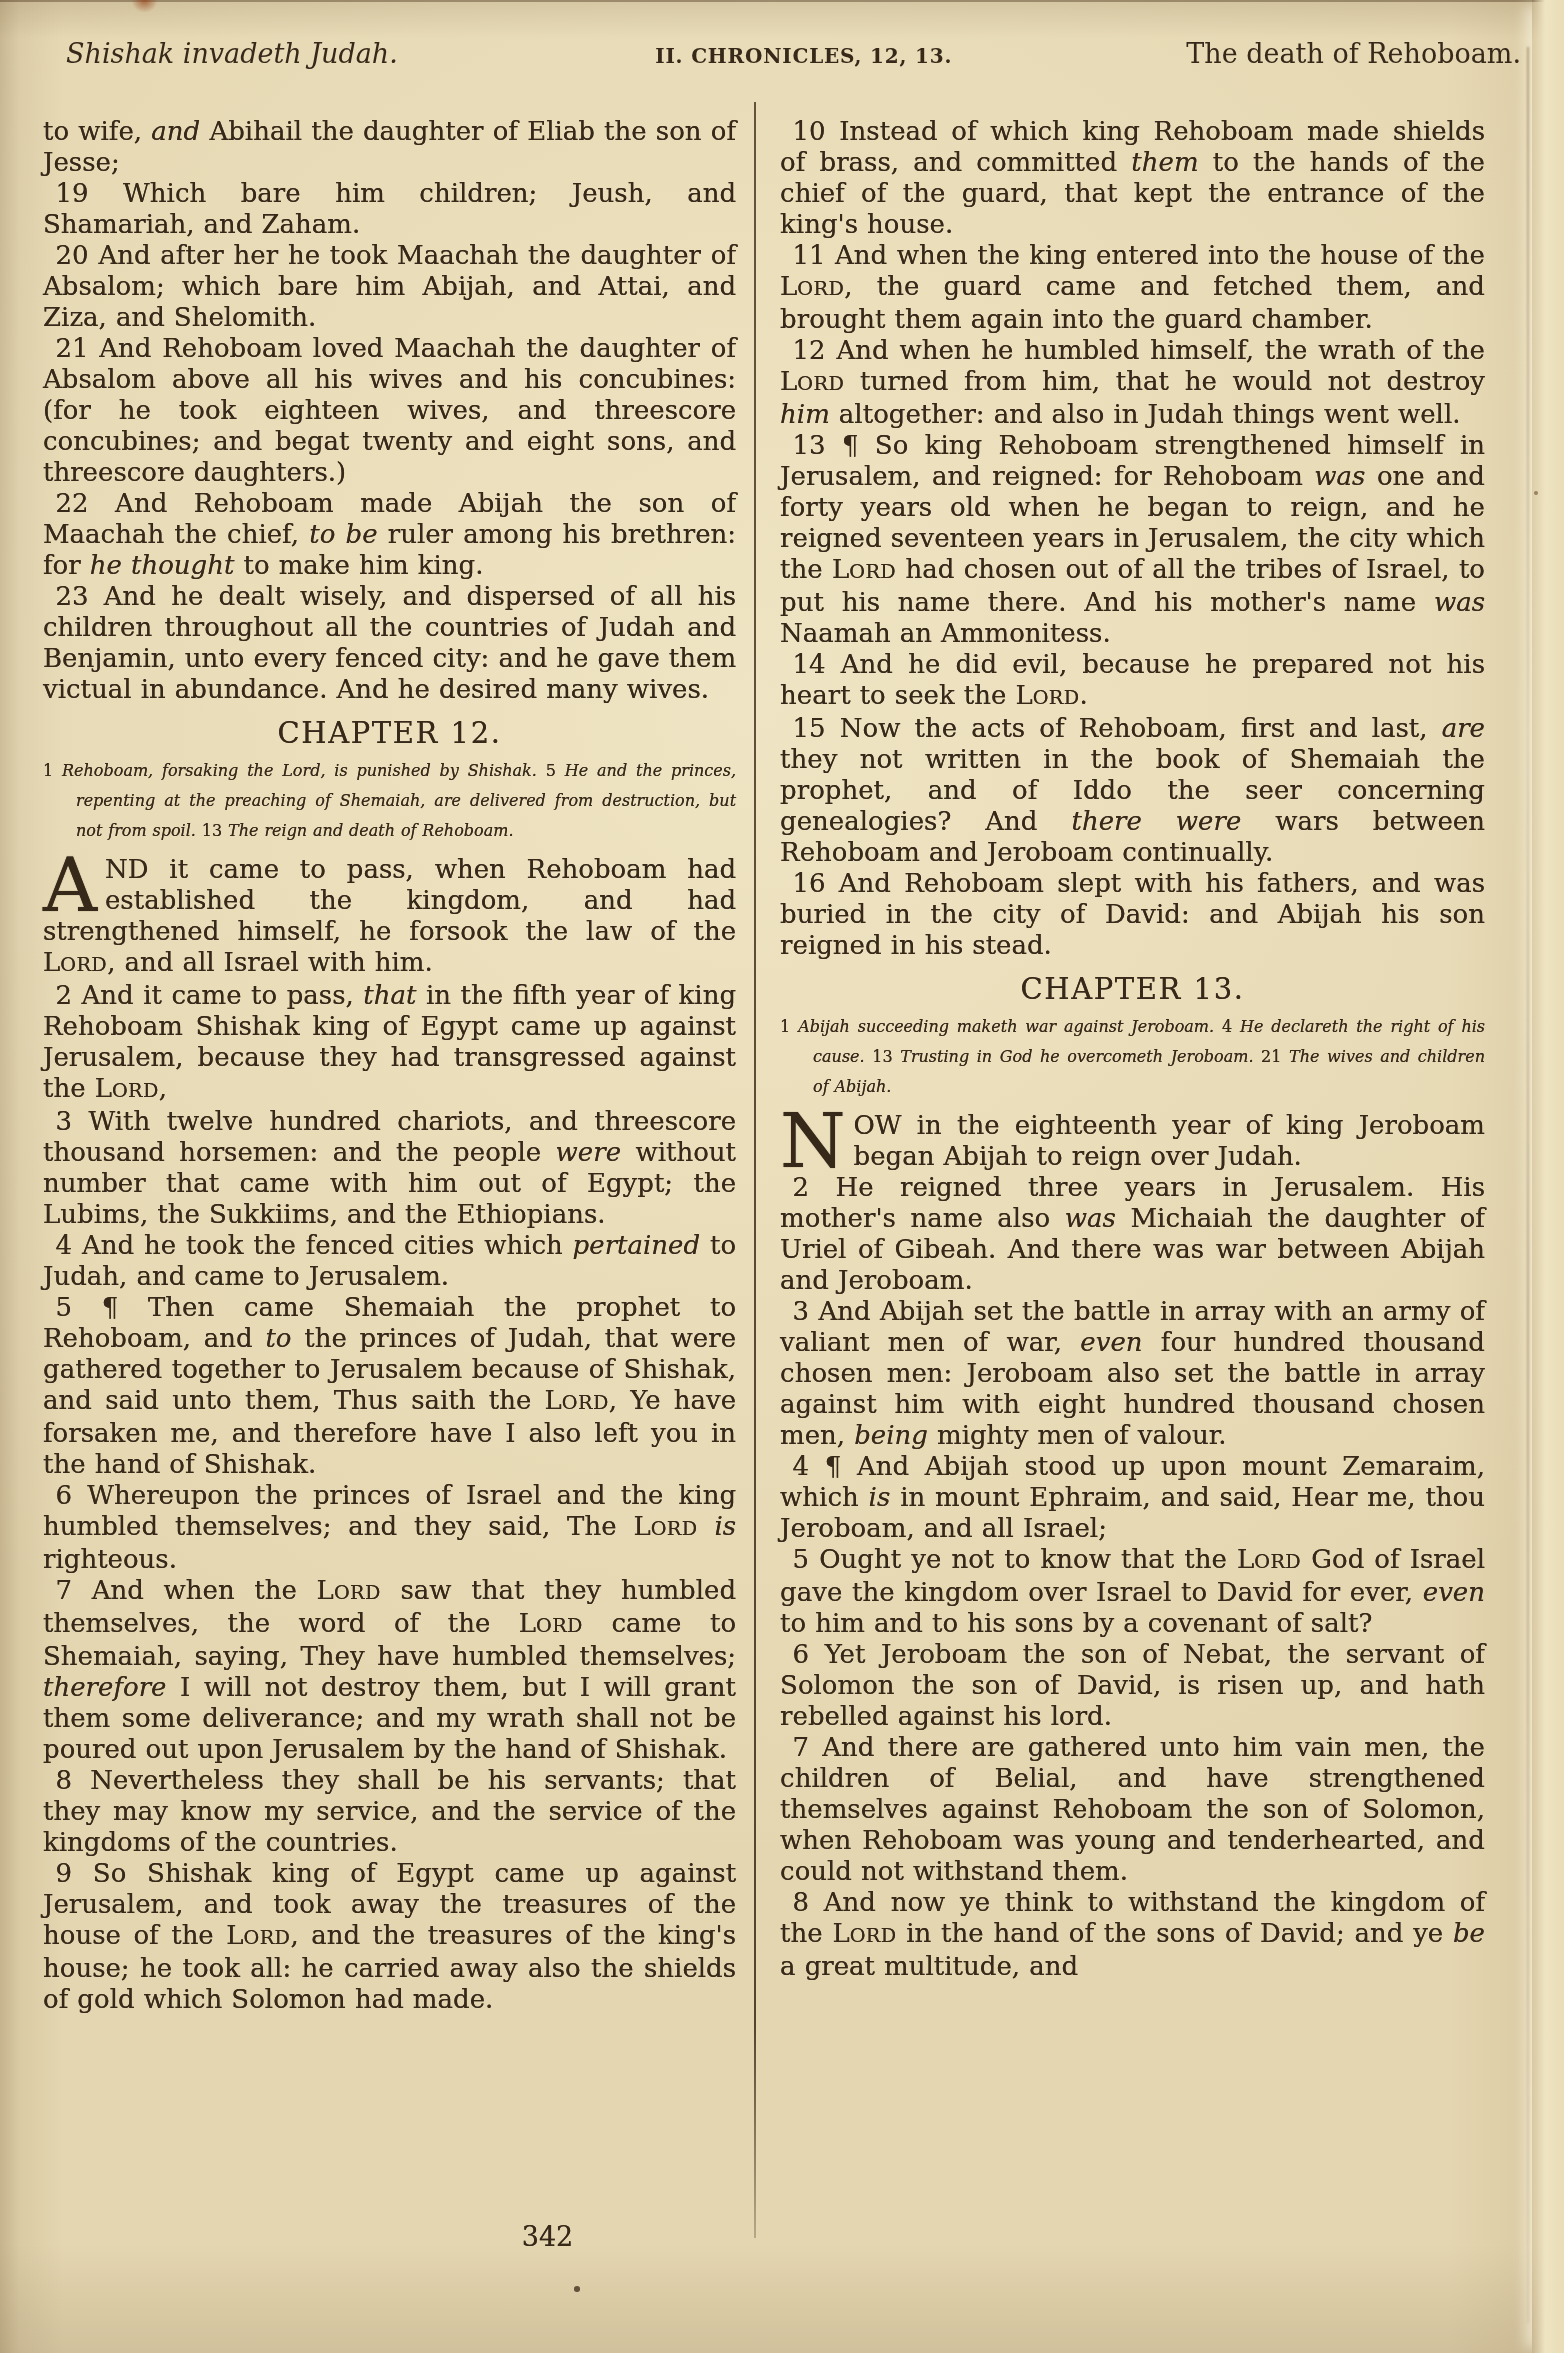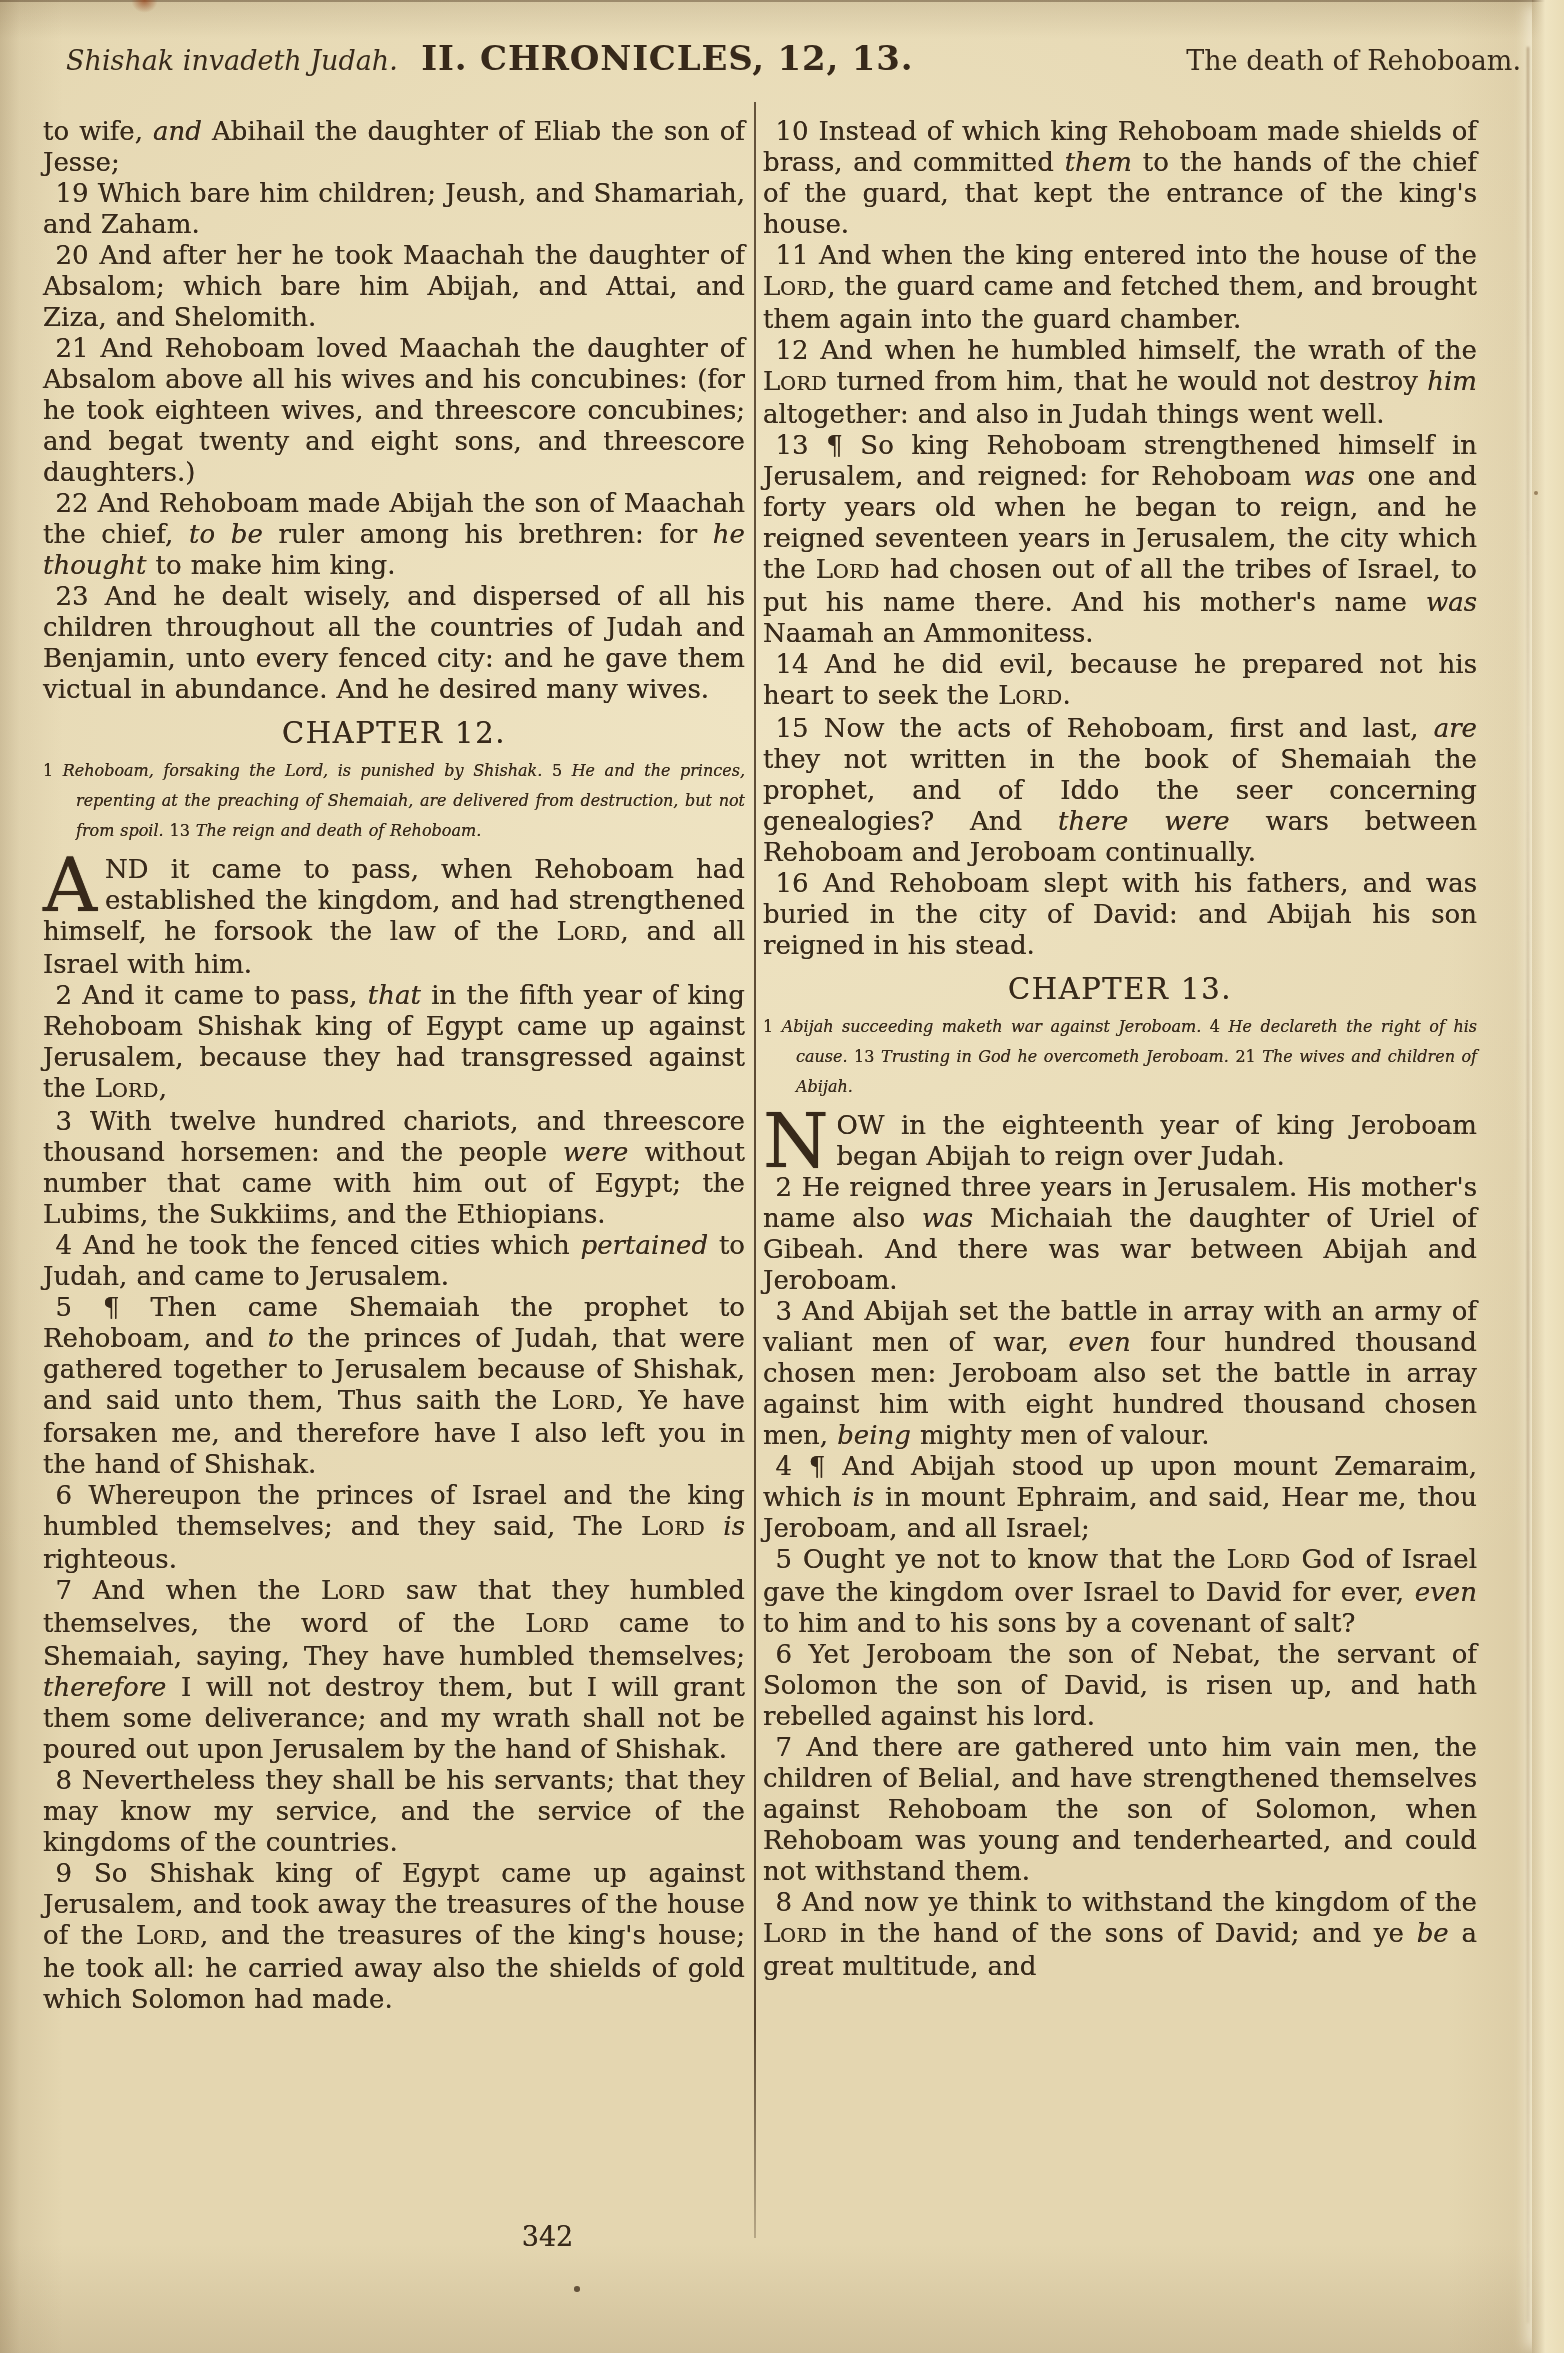--- a/index.html
+++ b/index.html
@@ -36,35 +36,35 @@
   }
   .speck-1{position:absolute;left:574px;top:2286px;width:5.5px;height:5.5px;border-radius:50%;background:rgba(60,42,24,0.75);}
   .speck-2{position:absolute;left:1534px;top:491px;width:3.9px;height:3.9px;border-radius:50%;background:rgba(96,64,30,0.55);}
 
   .running-head{
     position:absolute;top:38px;left:43px;right:44px;
     display:flex;align-items:baseline;
     white-space:nowrap;
   }
   .rh-left{font-style:italic;font-size:27px;flex:0 0 auto;margin-left:23px;}
-  .rh-center{font-weight:bold;font-size:34px;letter-spacing:0.8px;flex:1 1 auto;text-align:left;padding-left:23.5px;}
+  .rh-center{font-weight:bold;font-size:20px;letter-spacing:0.8px;flex:1 1 auto;text-align:center;padding-left:23.5px;}
   .rh-right{font-size:27px;flex:0 0 auto;text-align:right;}
 
   .columns{
     position:absolute;top:116px;left:43px;width:1442px;
     display:flex;align-items:flex-start;gap:18px;
   }
   .col{
     font-size:26px;line-height:31px;
     text-align:justify;
     text-shadow:0 0 0.5px rgba(52,38,22,0.85);
     word-spacing:0.8px;
   }
   .col-left{width:702px;}
-  .col-right{width:714px;}
+  .col-right{width:714px;margin-left:26px;}
   .col-rule{
     position:absolute;left:711px;top:-14px;width:2.3px;height:2136px;
     background:linear-gradient(180deg, rgba(77,59,38,0.85), rgba(77,59,38,0.95) 90%, rgba(77,59,38,0.3));
   }
   .col p{margin:0;}
   p.verse{text-indent:12.5px;}
   p.cont{text-indent:0;}
   p.chapter-heading{
     text-align:center;text-indent:0;
     font-size:29px;letter-spacing:1.6px;

